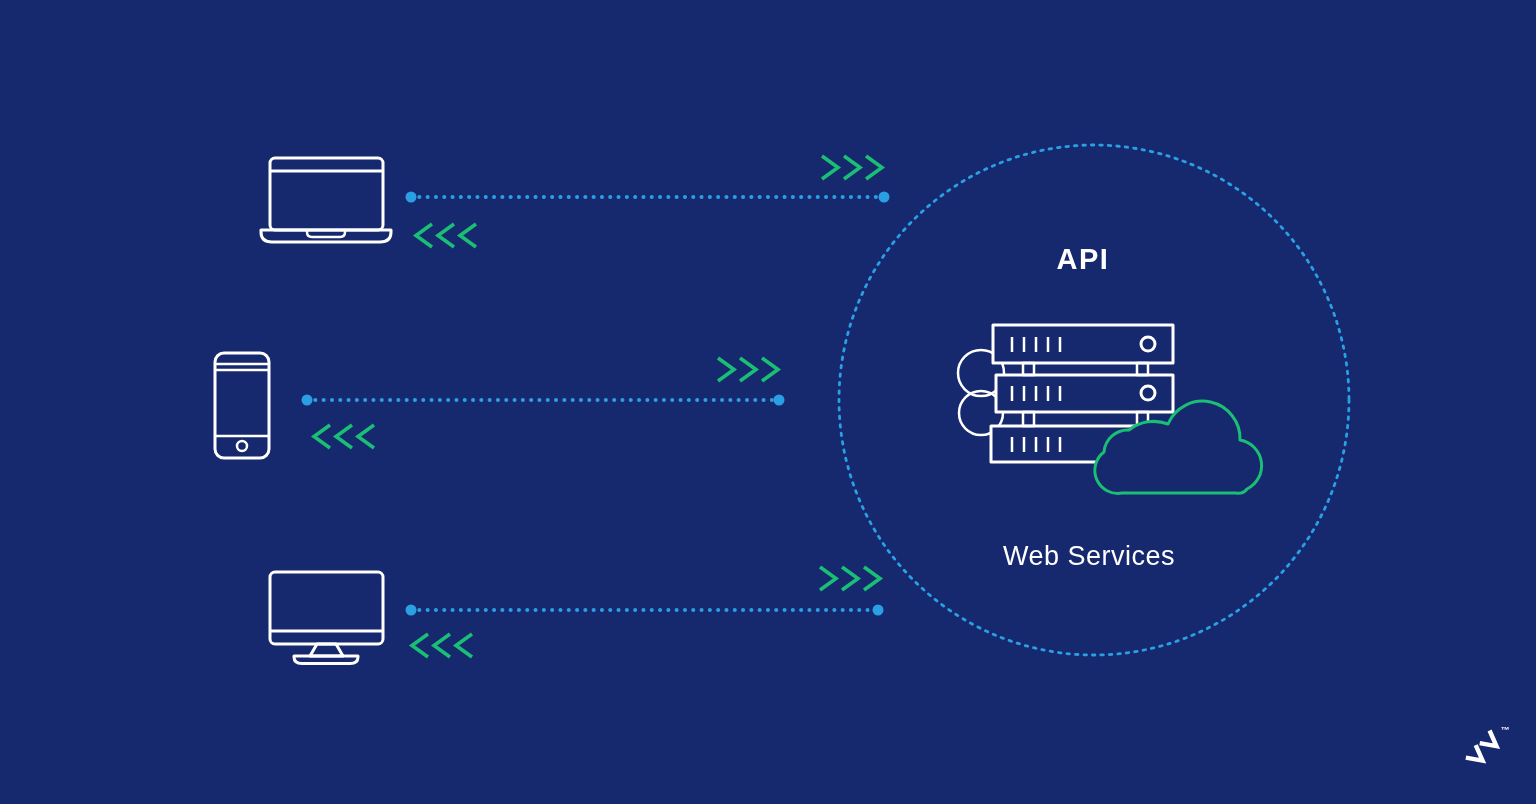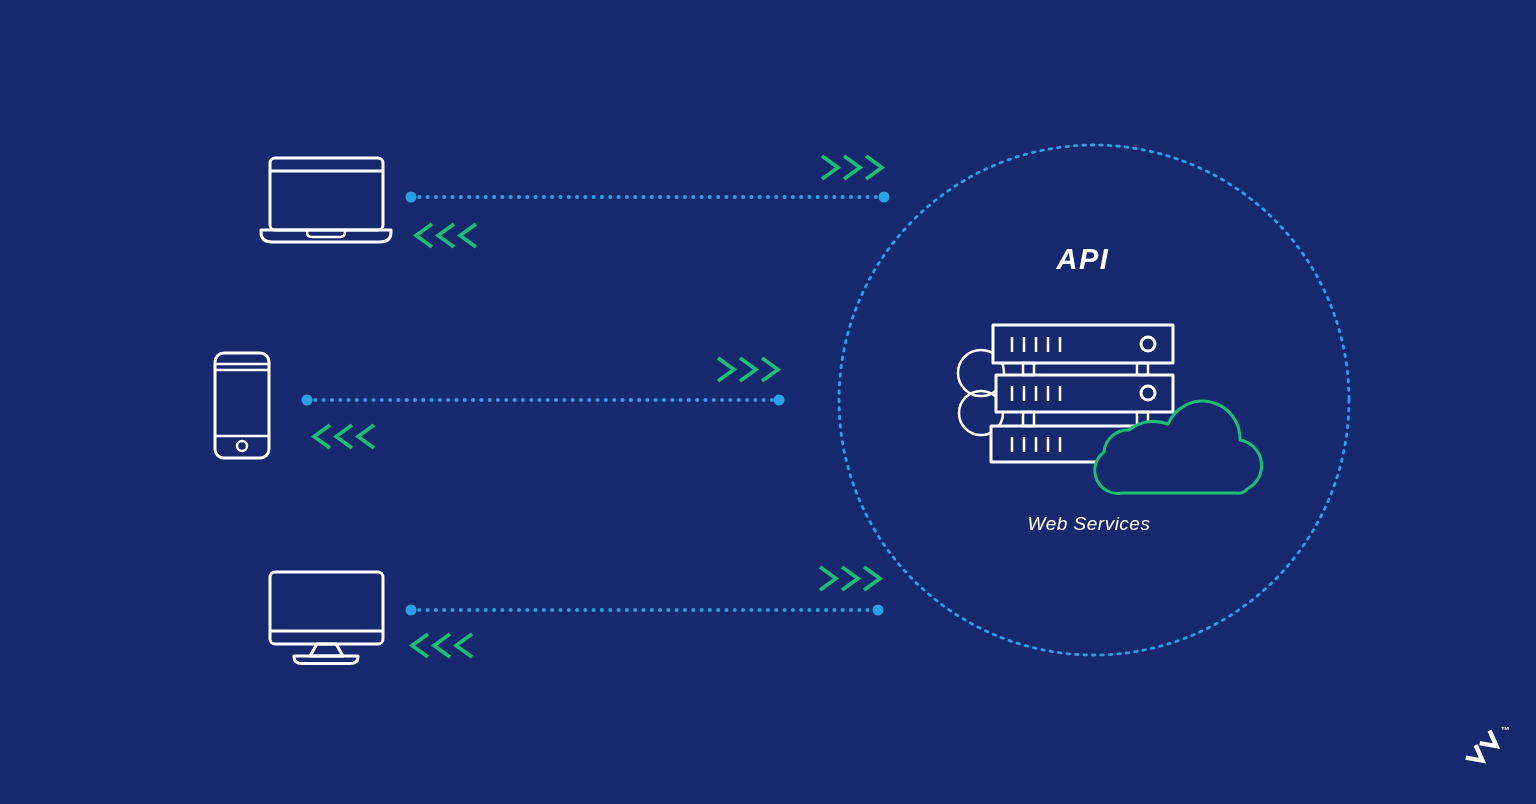--- a/index.html
+++ b/index.html
@@ -8,41 +8,40 @@
     --green:#1ABE74;
     --white:#FFFFFF;
   }
   html,body{margin:0;padding:0;background:var(--bg);}
   .canvas{
     position:relative;
     width:1536px;height:804px;
     background:var(--bg);
     overflow:hidden;
     font-family:"Liberation Sans", sans-serif;
-    font-style:italic;
   }
   svg{position:absolute;left:0;top:0;}
   
   .s{stroke:var(--white);stroke-width:3;fill:none;stroke-linejoin:round;}
   .sf{stroke:var(--white);stroke-width:3;fill:var(--bg);stroke-linejoin:round;}
   .thin{stroke-width:2.5;}
   
   .dl{stroke:var(--blue);stroke-width:4;fill:none;stroke-linecap:round;stroke-dasharray:0.1 8.2;}
   .ep{fill:var(--blue);}
   
   .dc{stroke:var(--blue);stroke-width:2.8;fill:none;stroke-linecap:round;stroke-dasharray:2.5 6;}
   
   .chev{stroke:var(--green);stroke-width:3.6;fill:none;stroke-linejoin:miter;stroke-linecap:butt;}
   
   .cloud{stroke:var(--green);stroke-width:3;fill:var(--bg);stroke-linejoin:round;}
   
   .logo{stroke:var(--white);stroke-width:4.4;fill:none;stroke-linejoin:miter;}
   .label{position:absolute;color:var(--white);text-align:center;line-height:1.1;}
   .api-label{left:983px;top:244px;width:200px;font-size:29px;font-weight:700;letter-spacing:1.5px;}
-  .ws-label{left:939px;top:514px;width:300px;font-size:19px;font-weight:400;letter-spacing:0.5px;}
+  .ws-label{left:939px;top:542px;width:300px;font-size:27px;font-weight:400;letter-spacing:0.5px;}
   .tm-label{left:1495px;top:726px;width:20px;font-size:9px;font-weight:700;letter-spacing:0;}
 </style>
 </head>
 <body>
 
 <div class="canvas">
 
   <svg width="1536" height="804" viewBox="0 0 1536 804">
 
     <circle class="dc" cx="1094" cy="400" r="255"></circle>

